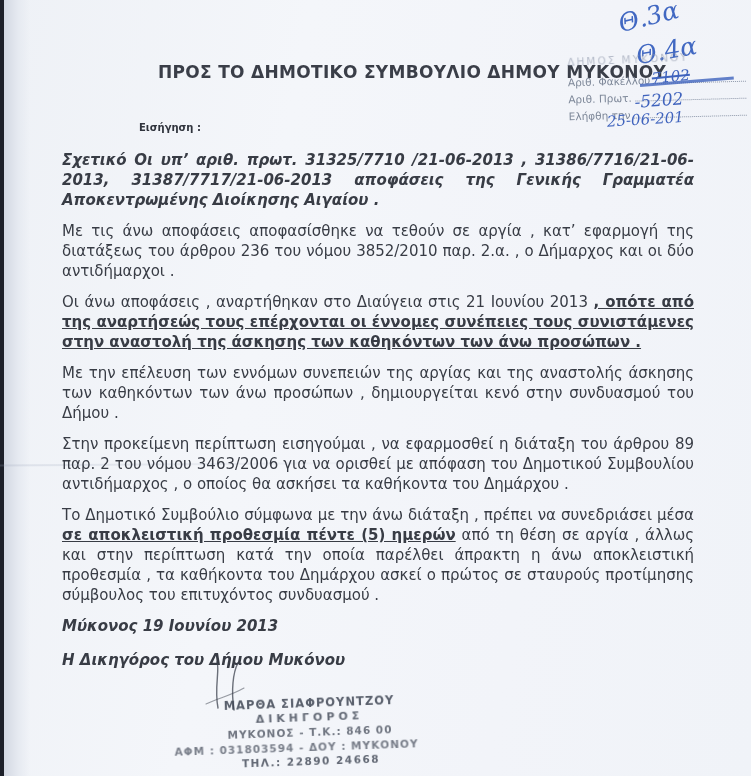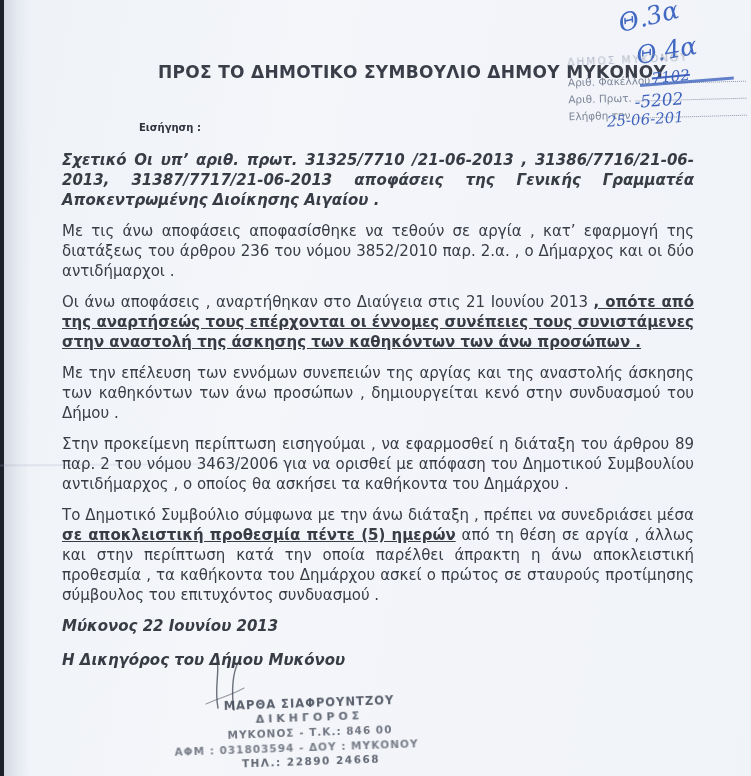--- a/index.html
+++ b/index.html
@@ -94,21 +94,21 @@
 
   <div class="intro-label">Εισήγηση :</div>
 
   <div class="letter-body">
     <p class="p-italic"><span>Σχετικό Οι υπ’ αριθ. πρωτ. 31325/7710 /21-06-2013 , 31386/7716/21-06-2013, 31387/7717/21-06-2013 αποφάσεις της Γενικής Γραμματέα Αποκεντρωμένης Διοίκησης Αιγαίου .</span></p>
     <p><span>Με τις άνω αποφάσεις αποφασίσθηκε να τεθούν σε αργία , κατ’ εφαρμογή της διατάξεως του άρθρου 236 του νόμου 3852/2010 παρ. 2.α. , ο Δήμαρχος και οι δύο αντιδήμαρχοι .</span></p>
     <p><span>Οι άνω αποφάσεις , αναρτήθηκαν στο Διαύγεια στις 21 Ιουνίου 2013 </span><span class="ul">, οπότε από της αναρτήσεώς τους επέρχονται  οι έννομες συνέπειες τους συνιστάμενες στην αναστολή της άσκησης των καθηκόντων των άνω προσώπων .</span><span></span></p>
     <p><span>Με την επέλευση των εννόμων συνεπειών της αργίας και της αναστολής άσκησης  των καθηκόντων των άνω προσώπων , δημιουργείται κενό στην συνδυασμού του Δήμου .</span></p>
     <p><span>Στην προκείμενη περίπτωση εισηγούμαι , να εφαρμοσθεί η διάταξη του άρθρου 89 παρ. 2 του νόμου 3463/2006 για να ορισθεί με απόφαση του Δημοτικού Συμβουλίου αντιδήμαρχος , ο οποίος θα ασκήσει τα καθήκοντα του Δημάρχου .</span></p>
     <p><span>Το Δημοτικό Συμβούλιο σύμφωνα με την άνω διάταξη , πρέπει να συνεδριάσει μέσα </span><span class="ul">σε αποκλειστική προθεσμία πέντε (5) ημερών</span><span> από τη θέση σε αργία , άλλως και στην περίπτωση κατά την οποία παρέλθει άπρακτη η άνω αποκλειστική προθεσμία , τα καθήκοντα του Δημάρχου ασκεί ο πρώτος σε σταυρούς προτίμησης σύμβουλος του επιτυχόντος συνδυασμού .</span></p>
-    <p class="closing-date">Μύκονος 22 Ιουνίου 2013</p>
+    <p class="closing-date">Μύκονος 19 Ιουνίου 2013</p>
     <p class="closing-role">Η Δικηγόρος του Δήμου Μυκόνου</p>
   </div>
 
   <svg class="signature" width="70" height="55" viewBox="0 0 70 55">
     <path d="M18,50 C14,30 20,12 17,4" fill="none" stroke="#3c424e" stroke-width="1.4" stroke-linecap="round" opacity="0.75"></path>
     <path d="M34,52 C31,33 33,14 38,5" fill="none" stroke="#3c424e" stroke-width="1.4" stroke-linecap="round" opacity="0.75"></path>
     <path d="M6,46 C18,40 30,38 44,30" fill="none" stroke="#3c424e" stroke-width="1.1" stroke-linecap="round" opacity="0.5"></path>
   </svg>
 
   <div class="ink-stamp">

